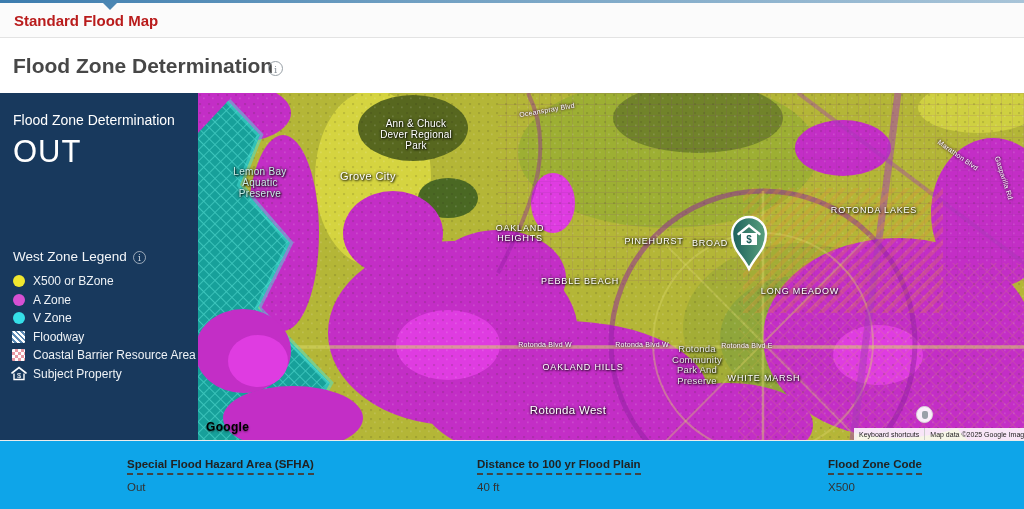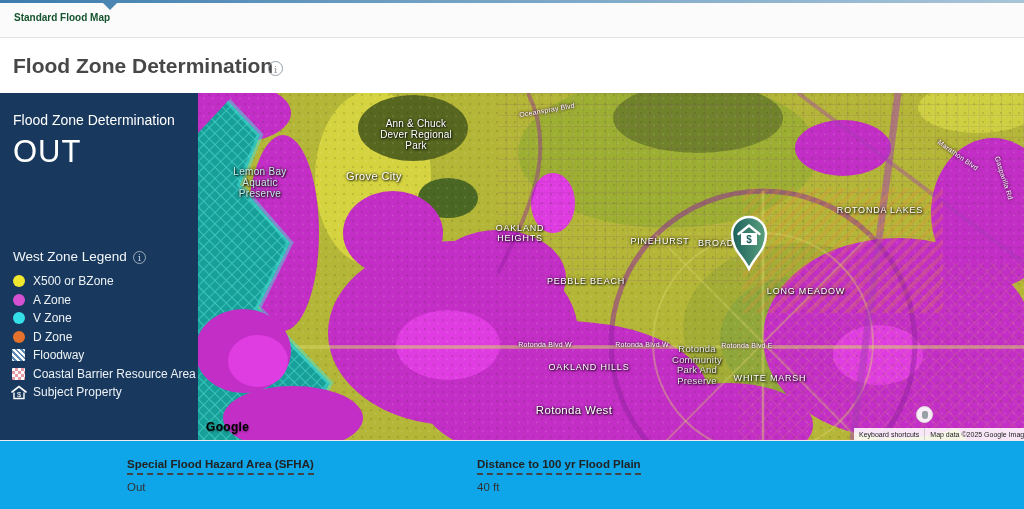--- a/index.html
+++ b/index.html
@@ -16,21 +16,21 @@
   .tabbar .topline{
     position:absolute;left:0;top:0;width:100%;height:3px;
     background:linear-gradient(to right,#3c7cae,#6f9fc2 40%,#a8c4d8);
   }
   .tabbar .caret{
     position:absolute;left:103px;top:3px;width:0;height:0;
     border-left:7px solid transparent;border-right:7px solid transparent;
     border-top:7px solid #4c86b2;
   }
   .tab-label{
-    position:absolute;left:14px;top:12px;font-size:10px;font-weight:bold;color:#14532d;
+    position:absolute;left:14px;top:12px;font-size:15px;font-weight:bold;color:#b91c1c;
   }
   
   .pagehead{position:absolute;left:0;top:39px;width:1024px;height:54px;background:#fff;}
   .page-title{position:absolute;left:13px;top:15px;font-size:21px;font-weight:bold;color:#474747;}
   .info-icon{
     display:inline-block;width:14px;height:14px;border:1px solid #98a0a6;border-radius:50%;
     color:#8a9299;font-size:10px;line-height:14px;text-align:center;
     font-family:"DejaVu Serif",serif;font-weight:normal;vertical-align:middle;box-sizing:border-box;
   }
   .pagehead .info-icon{position:absolute;left:268px;top:22px;width:15px;height:15px;line-height:15px;}
@@ -60,21 +60,21 @@
   .legend-row .house-wrap{width:18px;height:15px;margin:0 5px 0 0;flex:none;}
   
   .map{position:relative;flex:1;height:347px;overflow:hidden;background:#b4b637;}
   .map svg.art{position:absolute;left:0;top:0;}
   .plab{
     position:absolute;transform:translate(-50%,-50%);text-align:center;color:#fff;
     font-size:9px;letter-spacing:.8px;line-height:1.12;
     text-shadow:0 0 3px rgba(0,0,0,.85),1px 1px 2px rgba(0,0,0,.9);
     white-space:normal;
   }
-  .plab.nowrap{white-space:nowrap;margin-left:6px;}
+  .plab.nowrap{white-space:nowrap;}
   .rlab{
     position:absolute;transform:translate(-50%,-50%);color:#fff;font-size:7px;letter-spacing:.2px;
     text-shadow:0 0 2px rgba(60,20,60,.95),0 0 3px rgba(60,20,60,.9);white-space:nowrap;
   }
   .pin{position:absolute;left:531px;top:121px;width:40px;height:58px;}
   .google-logo{
     position:absolute;left:8px;bottom:6px;color:#000000;font-size:12px;font-weight:bold;letter-spacing:.3px;
     text-shadow:0 1px 2px rgba(0,0,0,.5);
   }
   .attrib{
@@ -129,24 +129,20 @@
         <span class="sw" style="background:#f0e72f"></span>
         <span class="lbl">X500 or BZone</span>
       </div>
       <div class="legend-row">
         <span class="sw" style="background:#d650d2"></span>
         <span class="lbl">A Zone</span>
       </div>
       <div class="legend-row">
         <span class="sw" style="background:#35dfe8"></span>
         <span class="lbl">V Zone</span>
-      </div>
-      <div class="legend-row">
-        <span class="sw" style="background:#e4712c"></span>
-        <span class="lbl">D Zone</span>
       </div>
       <div class="legend-row">
         <span class="sw square sw-floodway"></span>
         <span class="lbl">Floodway</span>
       </div>
       <div class="legend-row">
         <span class="sw square sw-cbra"></span>
         <span class="lbl">Coastal Barrier Resource Area</span>
       </div>
       <div class="legend-row">
@@ -288,13 +284,17 @@
 
 <div class="summary">
   <div class="field f1">
     <span class="flabel">Special Flood Hazard Area (SFHA)</span>
     <div class="fvalue">Out</div>
   </div>
   <div class="field f2">
     <span class="flabel">Distance to 100 yr Flood Plain</span>
     <div class="fvalue">40 ft</div>
   </div>
+  <div class="field f3">
+    <span class="flabel">Flood Zone Code</span>
+    <div class="fvalue">X500</div>
+  </div>
 </div>
 
 </body></html>

